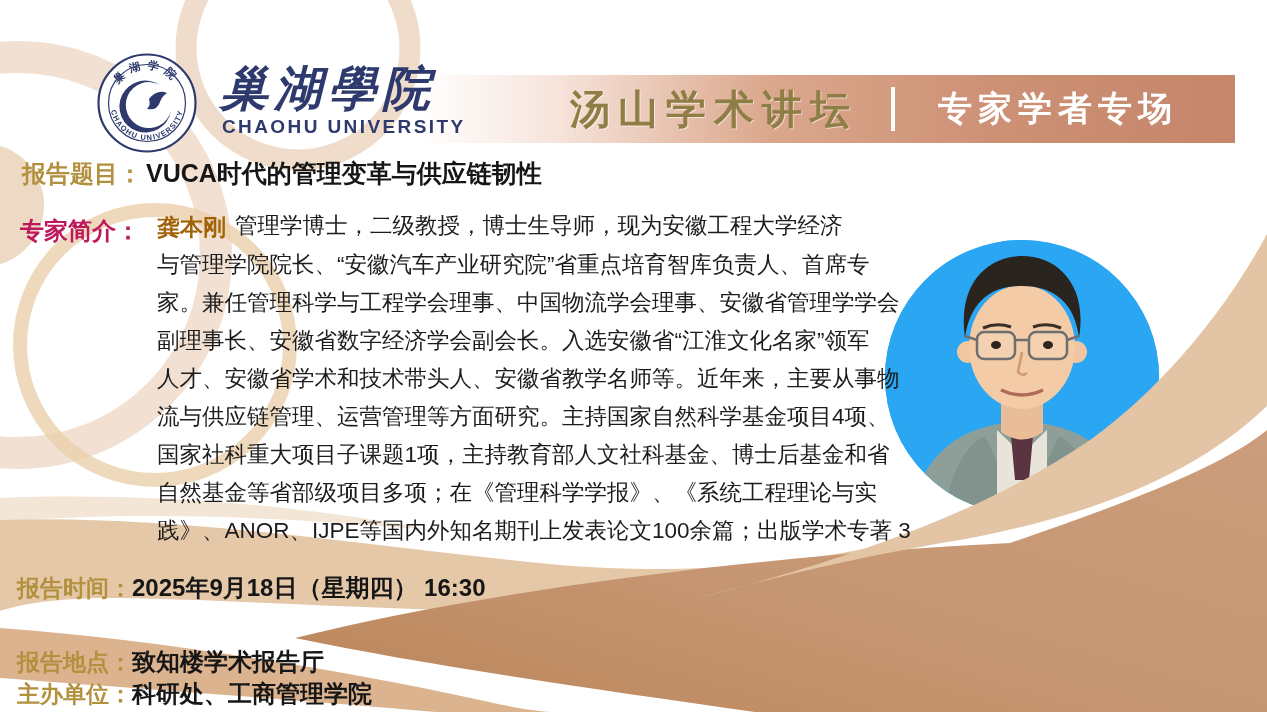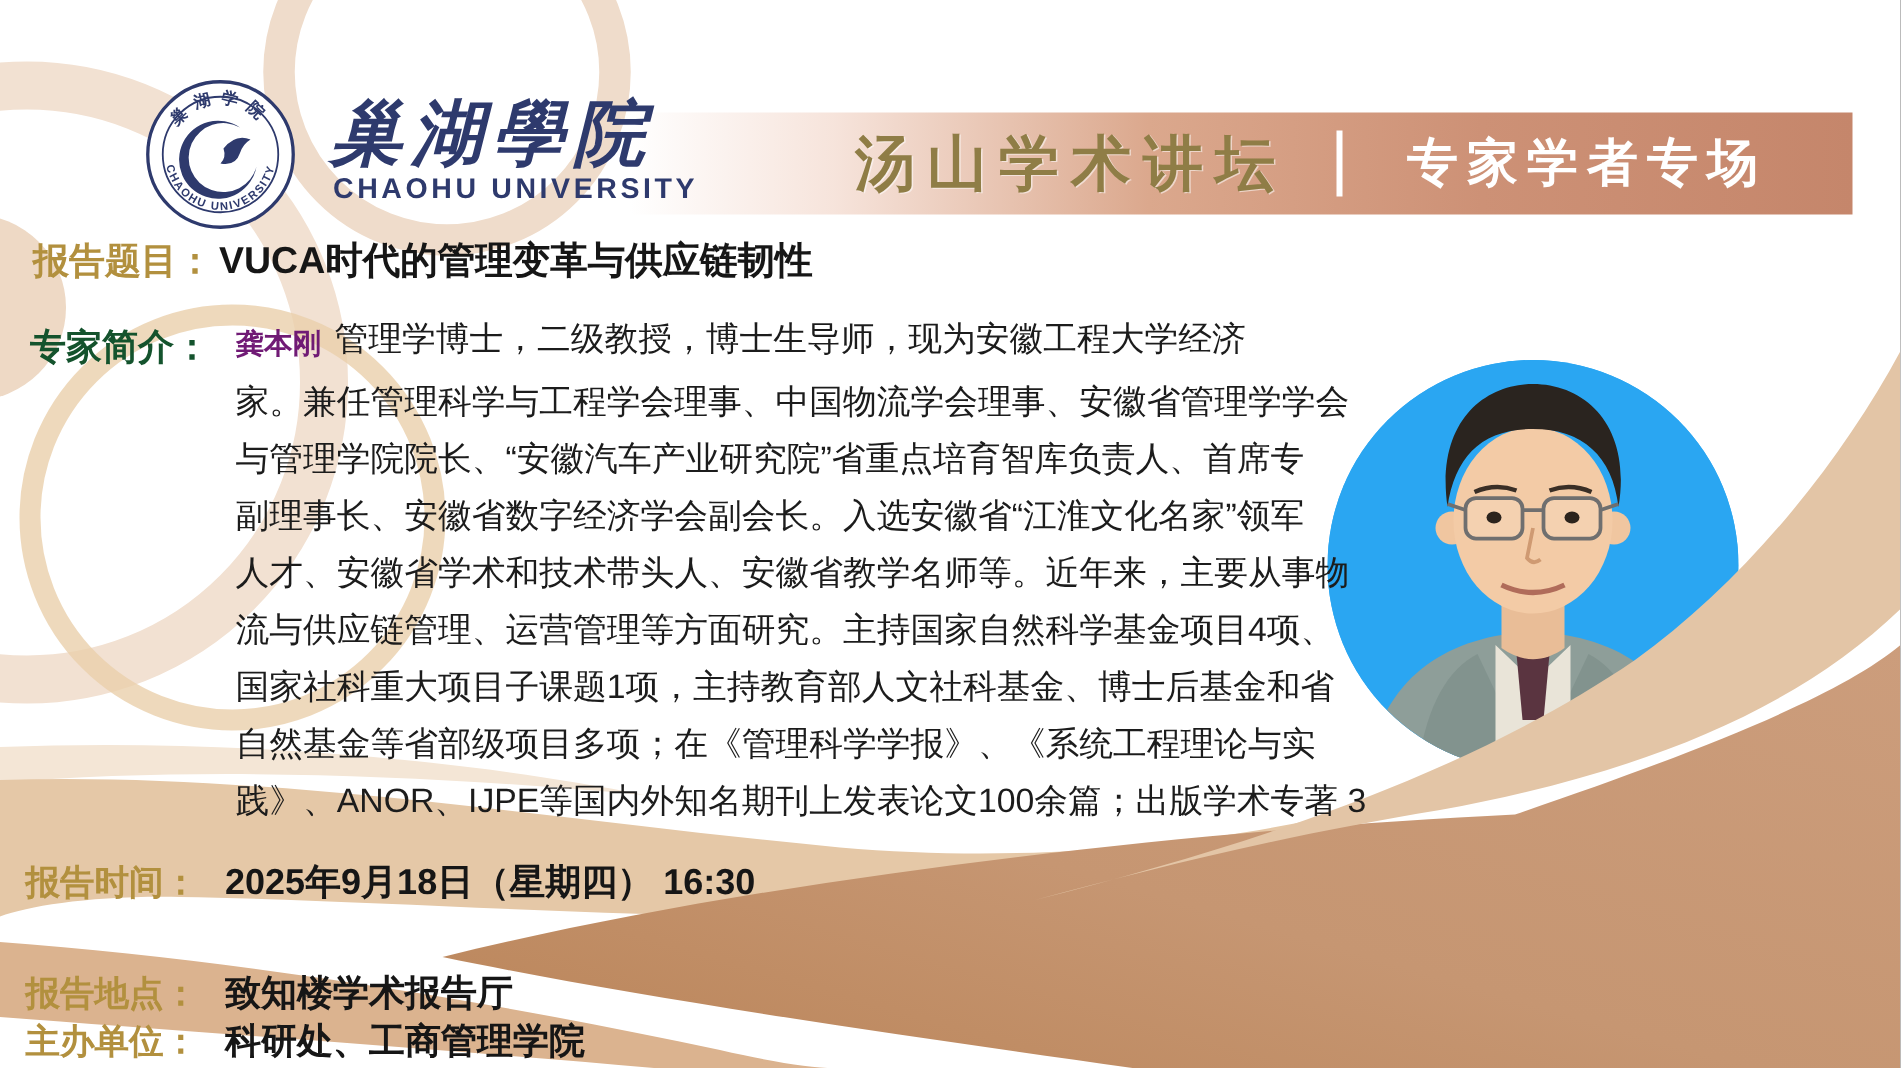--- a/index.html
+++ b/index.html
@@ -40,32 +40,32 @@
     position:absolute;left:222px;top:116px;z-index:3;color:#2e3a6d;
     font-size:19px;font-weight:bold;letter-spacing:2.4px;white-space:nowrap;
   }
   
   .row{position:absolute;z-index:3;display:flex;align-items:baseline;white-space:nowrap;}
   .lbl{color:#b2903e;font-weight:bold;}
   .val{color:#161616;font-weight:bold;}
   #row-title{left:22px;top:157px;}
   #row-title .lbl{font-size:24px;text-align:right;}
   #row-title .val{font-size:25px;margin-left:4px;}
-  #intro-label{position:absolute;left:20px;top:215px;z-index:3;font-size:24px;color:#14532d;font-weight:bold;white-space:nowrap;}
+  #intro-label{position:absolute;left:20px;top:215px;z-index:3;font-size:24px;color:#be185d;font-weight:bold;white-space:nowrap;}
   .expert-text{
     position:absolute;left:157px;top:207px;width:724px;z-index:3;
     font-size:22.5px;line-height:38px;color:#1c1c1c;
   }
   .expert-text div{white-space:nowrap;}
-  .expert-name{font-size:19px;font-weight:bold;color:#701a75;margin-right:9px;vertical-align:-2px;}
+  .expert-name{font-size:23px;font-weight:bold;color:#a16207;margin-right:9px;vertical-align:-2px;}
   #row-time{left:17px;top:572px;}
   #row-loc{left:17px;top:646px;}
   #row-org{left:17px;top:678px;}
   .brow .lbl{font-size:23px;}
-  .brow .val{font-size:24px;margin-left:18px;}
+  .brow .val{font-size:24px;margin-left:0;}
   
   .photo{
     position:absolute;left:885px;top:240px;width:274px;height:274px;border-radius:50%;
     overflow:hidden;z-index:1;background:#2aa6f2;
   }
   .decor{z-index:0;}
   .decor-front{z-index:2;}
 </style>
 </head>
 <body>
@@ -169,22 +169,22 @@
   <div class="uni-en">CHAOHU  UNIVERSITY</div>
 
   <div class="row" id="row-title">
     <span class="lbl">报告题目：</span>
     <span class="val">VUCA时代的管理变革与供应链韧性</span>
   </div>
 
   <div id="intro-label">专家简介：</div>
   <div class="expert-text">
     <div><span class="expert-name">龚本刚</span><span>管理学博士，二级教授，博士生导师，现为安徽工程大学经济</span></div>
+    <div>与管理学院院长、“安徽汽车产业研究院”省重点培育智库负责人、首席专</div>
     <div>家。兼任管理科学与工程学会理事、中国物流学会理事、安徽省管理学学会</div>
-    <div>与管理学院院长、“安徽汽车产业研究院”省重点培育智库负责人、首席专</div>
     <div>副理事长、安徽省数字经济学会副会长。入选安徽省“江淮文化名家”领军</div>
     <div>人才、安徽省学术和技术带头人、安徽省教学名师等。近年来，主要从事物</div>
     <div>流与供应链管理、运营管理等方面研究。主持国家自然科学基金项目4项、</div>
     <div>国家社科重大项目子课题1项，主持教育部人文社科基金、博士后基金和省</div>
     <div>自然基金等省部级项目多项；在《管理科学学报》、《系统工程理论与实</div>
     <div>践》、ANOR、IJPE等国内外知名期刊上发表论文100余篇；出版学术专著 3</div>
   </div>
 
   <div class="row brow" id="row-time">
     <span class="lbl">报告时间：</span>

